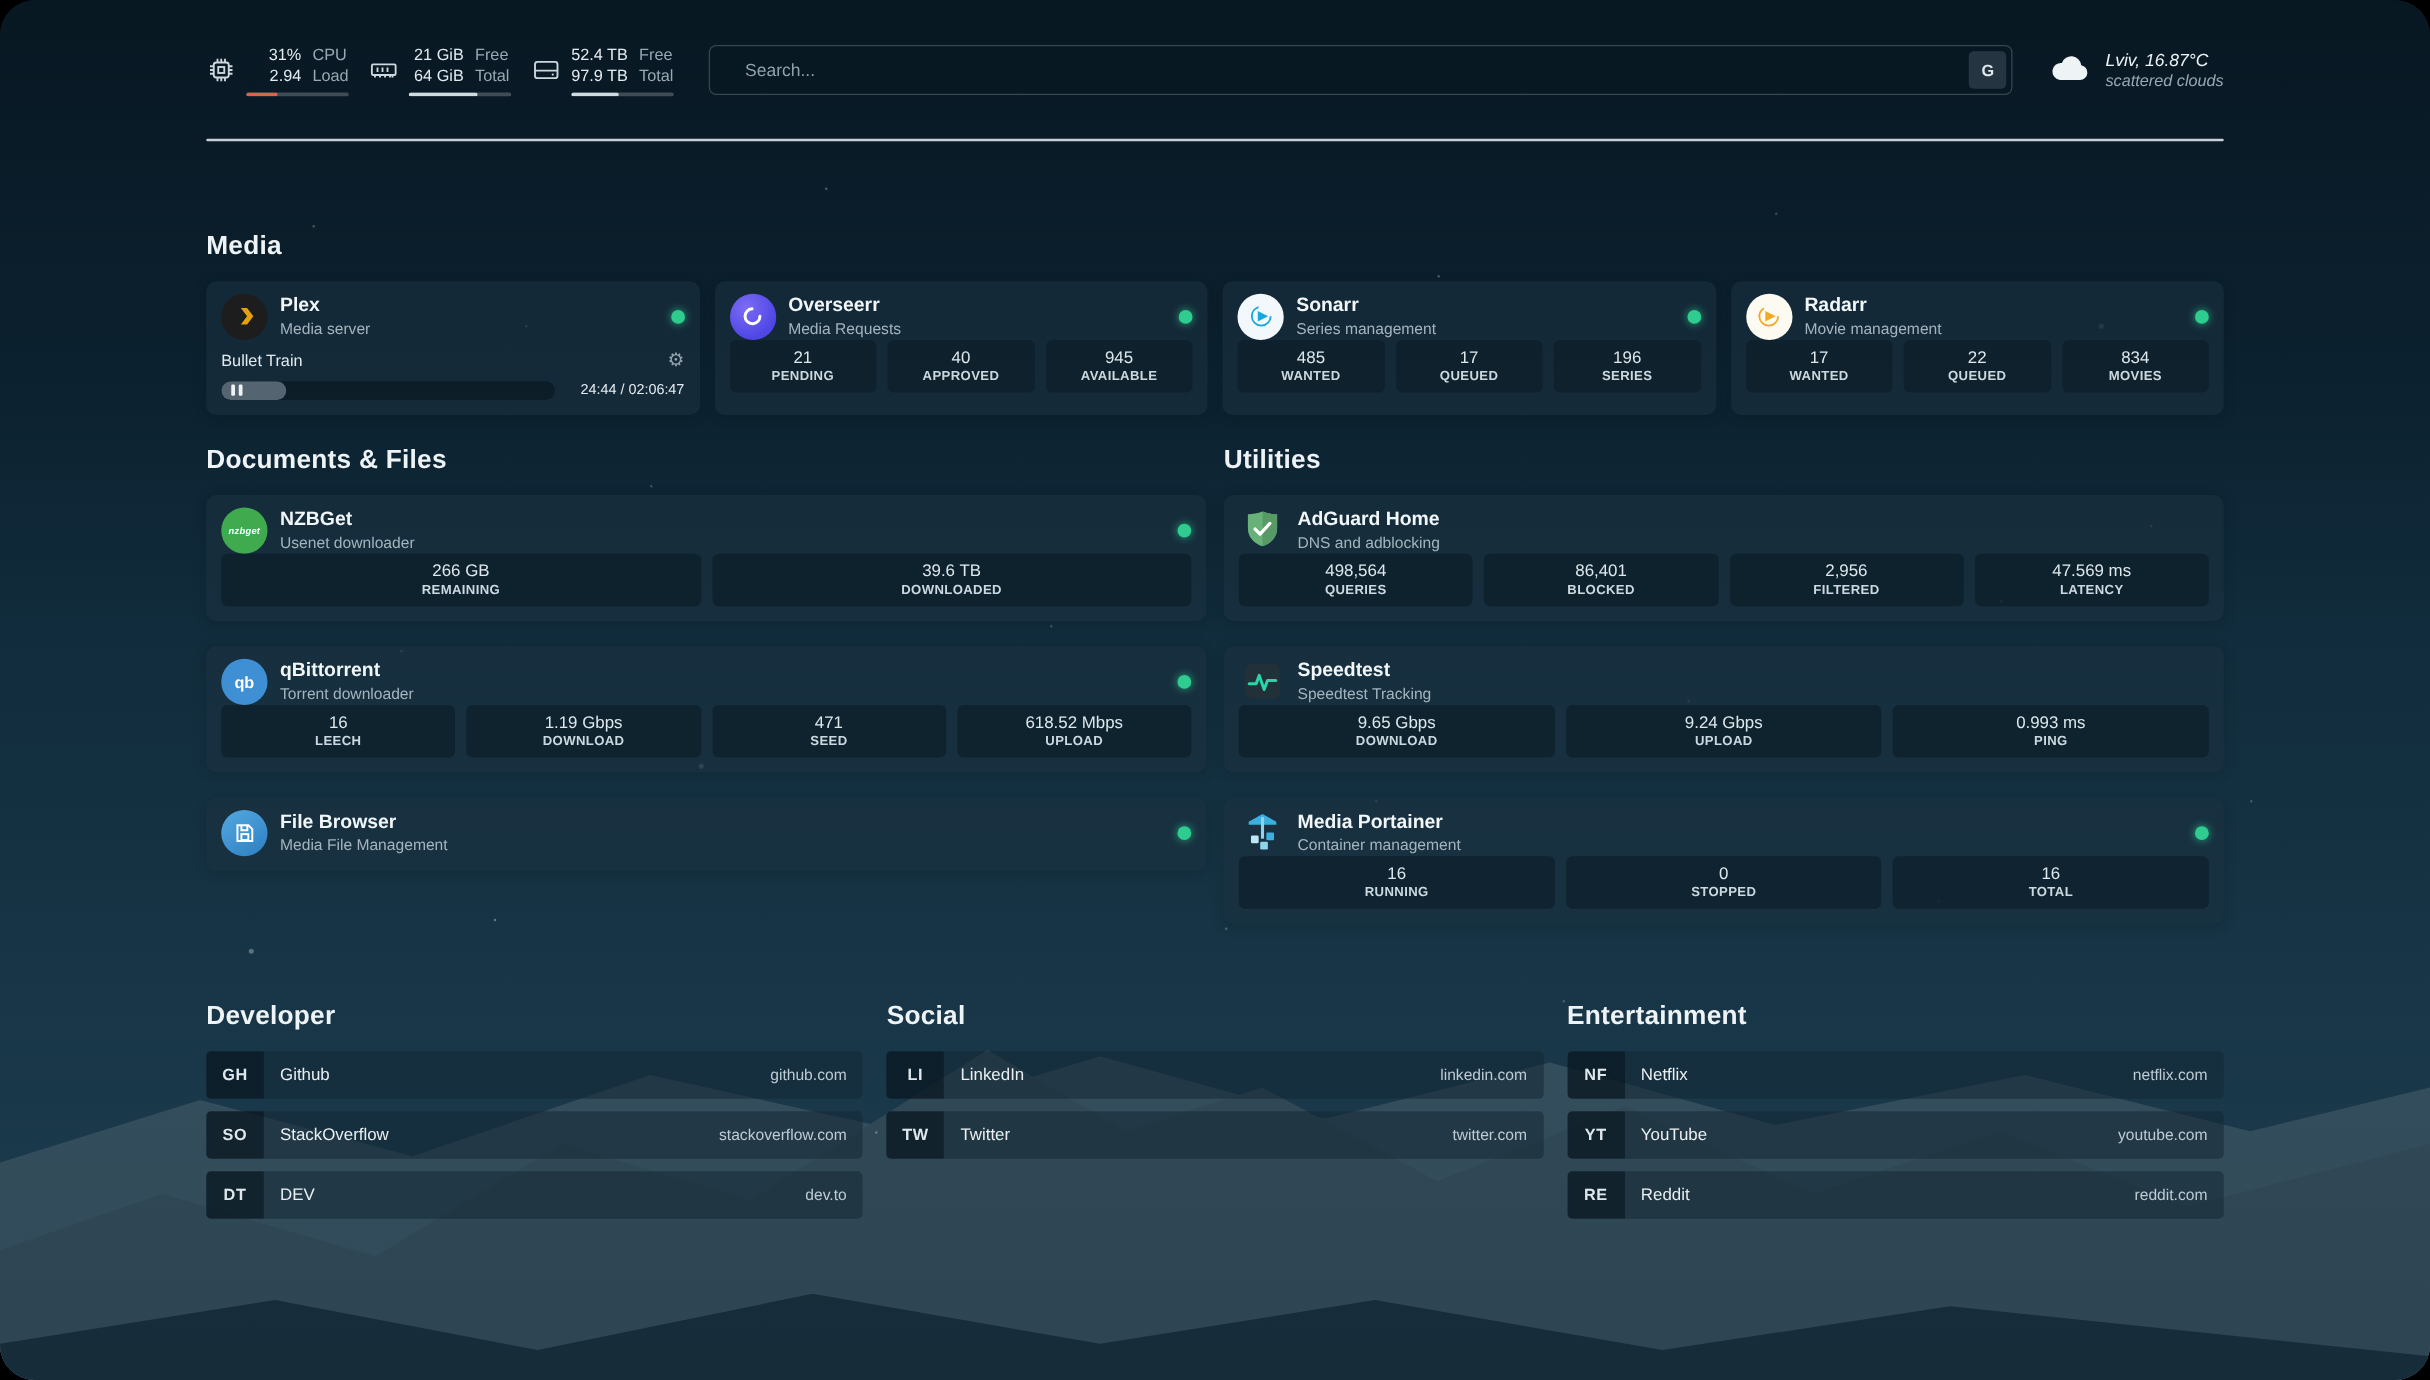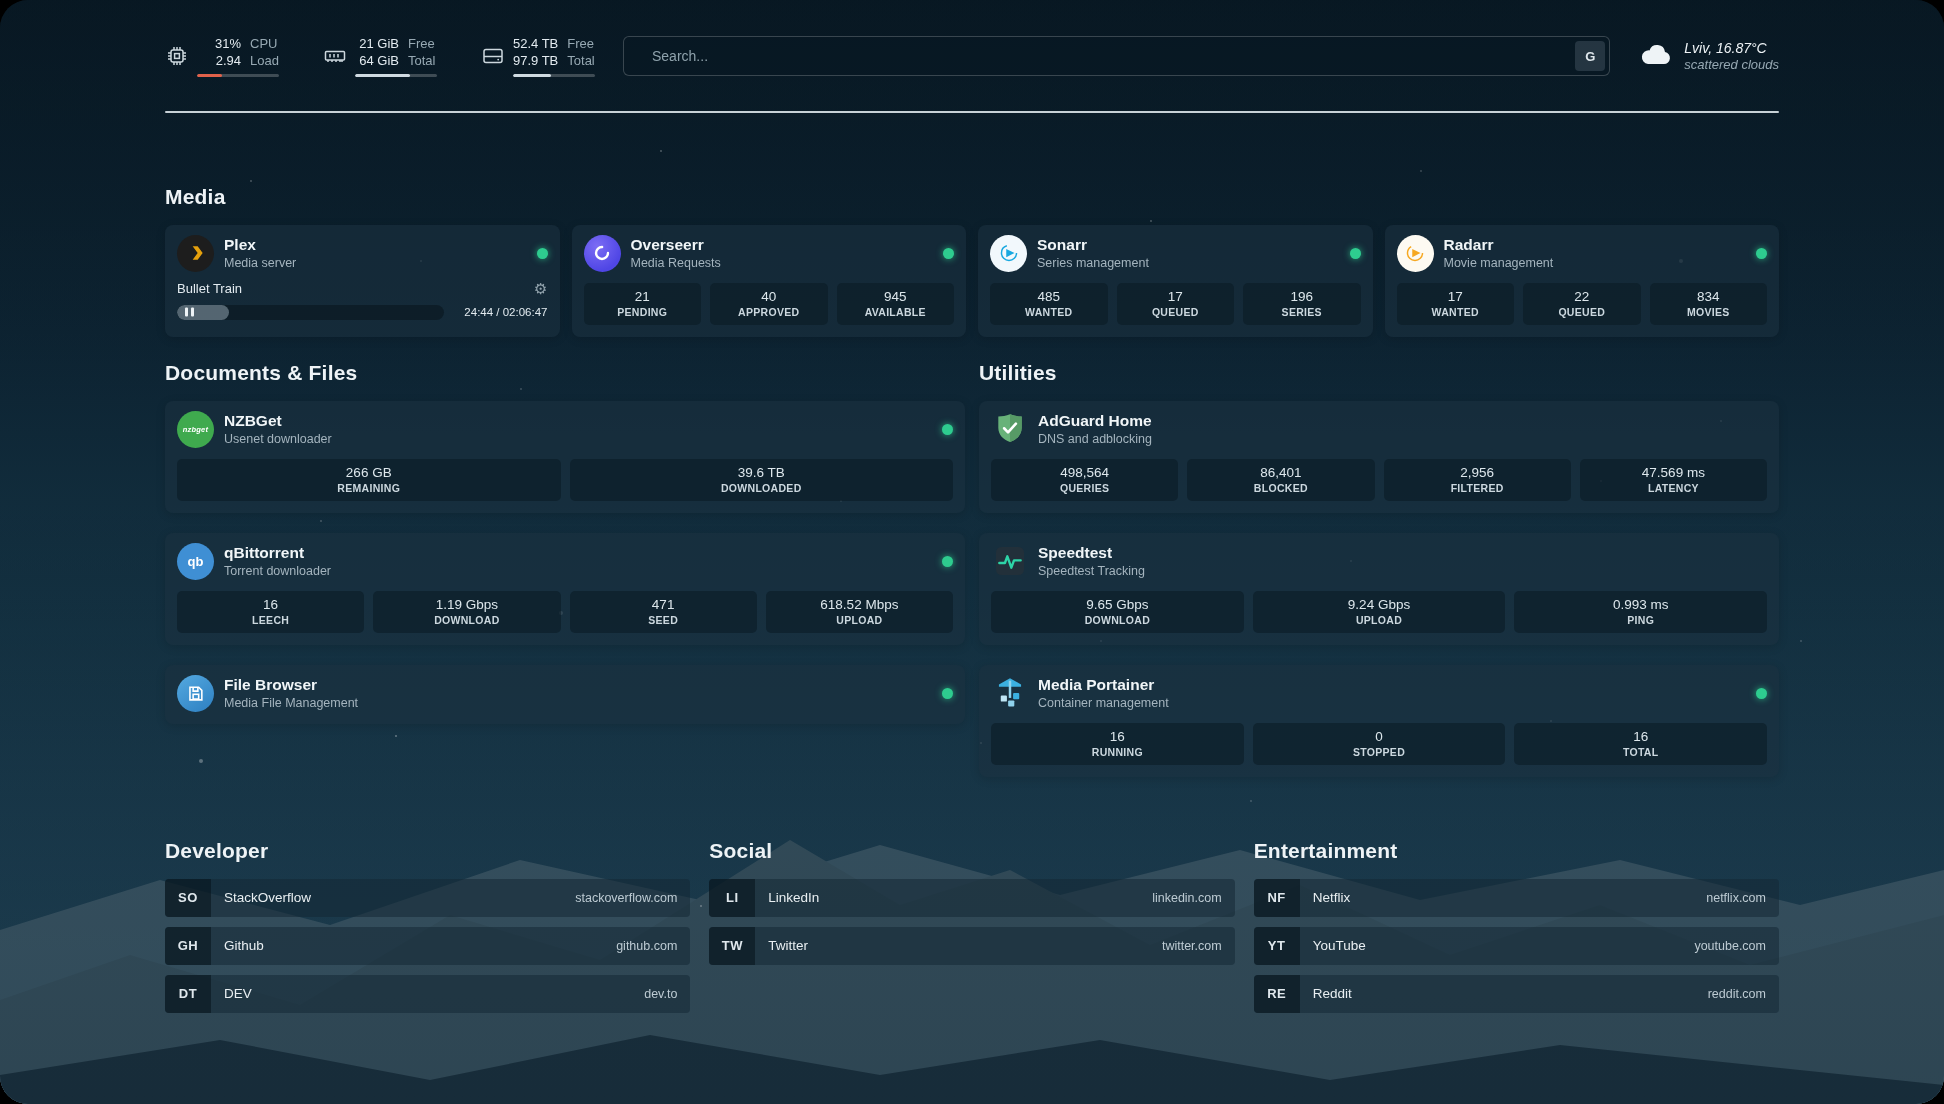--- a/index.html
+++ b/index.html
@@ -42,21 +42,21 @@
       1250px 800px 0 0 rgba(255,255,255,.2), 1550px 720px 0 0 rgba(255,255,255,.22),
       1800px 640px 0 0 rgba(255,255,255,.2), 700px 905px 0 0 rgba(255,255,255,.3),
       520px 388px 0 0 rgba(255,255,255,.2), 1720px 420px 0 0 rgba(255,255,255,.2);
   }
 
   
   .content { position:relative; height:100%; padding:0 165px; }
 
   
   .topbar { display:flex; align-items:center; padding-top:36px; }
-  .resources { display:flex; align-items:flex-end; gap:44px; }
+  .resources { display:flex; align-items:flex-end; gap:16px; }
   .res { display:flex; align-items:center; gap:8px; }
   .res svg { display:block; }
   .res-body { width:82px; }
   .res-rows { display:flex; gap:9px; font-size:13px; line-height:1.3; }
   .res-nums { text-align:right; color:#e3ebf0; min-width:44px; }
   .res-nums div, .res-labels div { white-space:nowrap; }
   .res-labels { color:#97a9b3; }
   .res-bar { margin-top:4px; height:3px; border-radius:2px; background:rgba(255,255,255,.22); overflow:hidden; }
   .res-bar i { display:block; height:100%; border-radius:2px; }
   .fill-red { background:#e0614a; }
@@ -92,21 +92,21 @@
   .card-head { display:flex; align-items:center; gap:10px; }
   .icon { width:37px; height:37px; flex:0 0 auto; display:flex; align-items:center; justify-content:center; }
   .icon svg { display:block; }
   .circle { width:37px; height:37px; border-radius:50%; display:flex; align-items:center; justify-content:center; }
   .titlebox { min-width:0; }
   .title { font-size:15.5px; font-weight:700; color:#f1f6f8; line-height:1.15; }
   .subtitle { font-size:12.5px; color:#a4b4be; margin-top:2px; }
   .dot { margin-left:auto; width:11px; height:11px; border-radius:50%; background:#2ecc8f;
     box-shadow:0 0 7px rgba(46,204,143,.8); flex:0 0 auto; }
 
-  .stats { display:flex; gap:9px; margin-top:11px; }
+  .stats { display:flex; gap:9px; }
   .stat { flex:1; background:rgba(10,25,34,.55); border-radius:5px; text-align:center; padding:6px 4px 7px; }
   .stat-value { font-size:13.5px; color:#dde7ec; white-space:nowrap; }
   .stat-label { font-size:10.5px; font-weight:700; letter-spacing:.3px; color:#ccd8df; margin-top:2px; white-space:nowrap; }
 
   
   .np-row { display:flex; align-items:flex-start; justify-content:space-between; margin-top:9px; }
   .np-title { font-size:13px; color:#e3ebf0; }
   .gear { font-size:15px; color:#93a4ae; line-height:1; cursor:pointer; }
   .player-row { display:flex; align-items:center; margin-top:9px; }
   .ptrack { position:relative; flex:1; height:15px; border-radius:8px; background:rgba(8,22,30,.6); overflow:hidden; }
@@ -544,30 +544,30 @@
           </div>
         </div>
       </div>
     </div>
 
     <div class="bookmarks">
       <div class="bm-group">
         <h2 class="h2">Developer</h2>
         <div class="bm-list">
           <div class="bm-row">
+            <span class="bm-abbr">GH</span>
+            <span class="bm-name">Github</span>
+            <span class="bm-url">github.com</span>
+          </div>
+          <div class="bm-row">
             <span class="bm-abbr">SO</span>
             <span class="bm-name">StackOverflow</span>
             <span class="bm-url">stackoverflow.com</span>
           </div>
           <div class="bm-row">
-            <span class="bm-abbr">GH</span>
-            <span class="bm-name">Github</span>
-            <span class="bm-url">github.com</span>
-          </div>
-          <div class="bm-row">
             <span class="bm-abbr">DT</span>
             <span class="bm-name">DEV</span>
             <span class="bm-url">dev.to</span>
           </div>
         </div>
       </div>
 
       <div class="bm-group">
         <h2 class="h2">Social</h2>
         <div class="bm-list">

